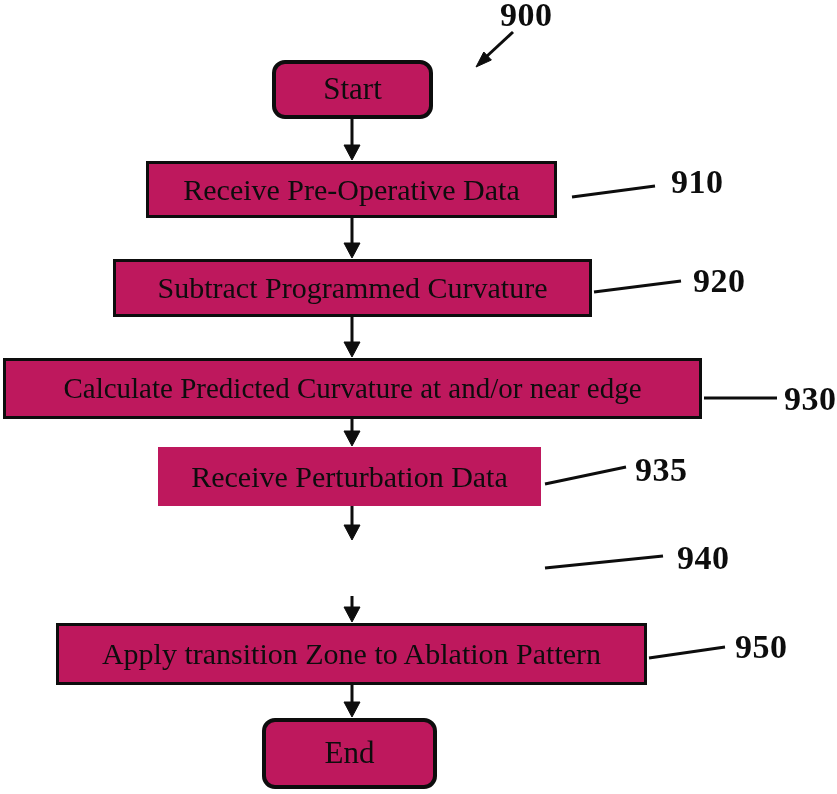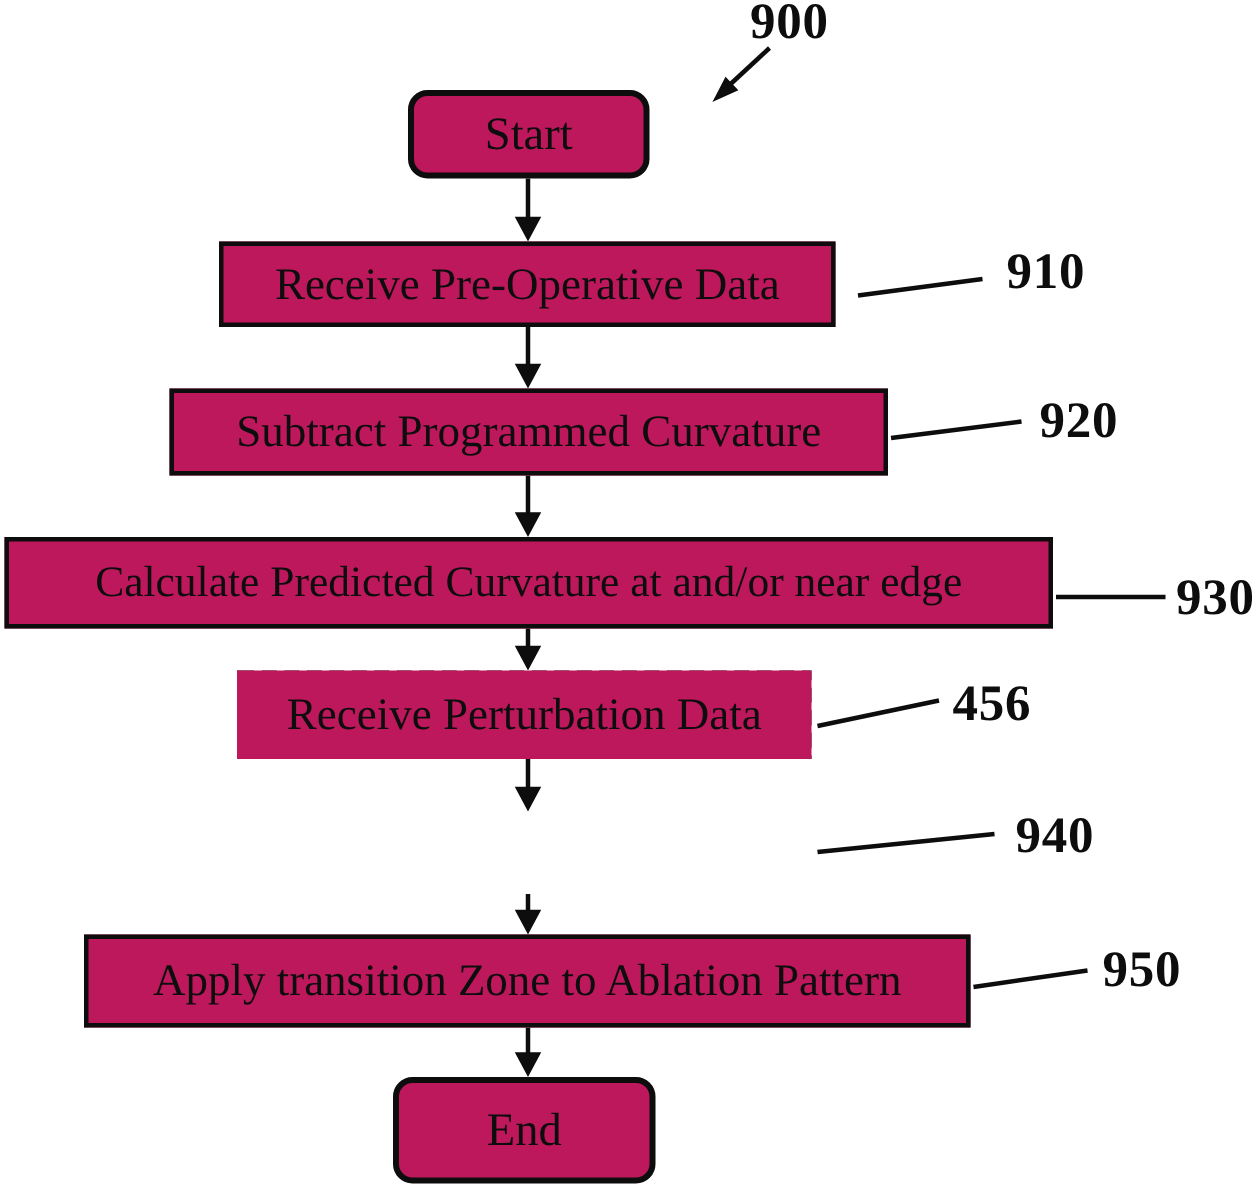--- a/index.html
+++ b/index.html
@@ -123,17 +123,17 @@
     <span>Apply transition Zone to Ablation Pattern</span>
   </div>
 
   <div class="node terminator" style="left:262px; top:718px; width:175px; height:71px;">
     <span>End</span>
   </div>
 
   <div class="ref" style="left:671px; top:164px;">910</div>
   <div class="ref" style="left:693px; top:263px;">920</div>
   <div class="ref" style="left:784px; top:381px;">930</div>
-  <div class="ref" style="left:635px; top:452px;">456</div>
+  <div class="ref" style="left:635px; top:452px;">935</div>
   <div class="ref" style="left:677px; top:540px;">940</div>
   <div class="ref" style="left:735px; top:629px;">950</div>
 
 </div>
 
 </body></html>

